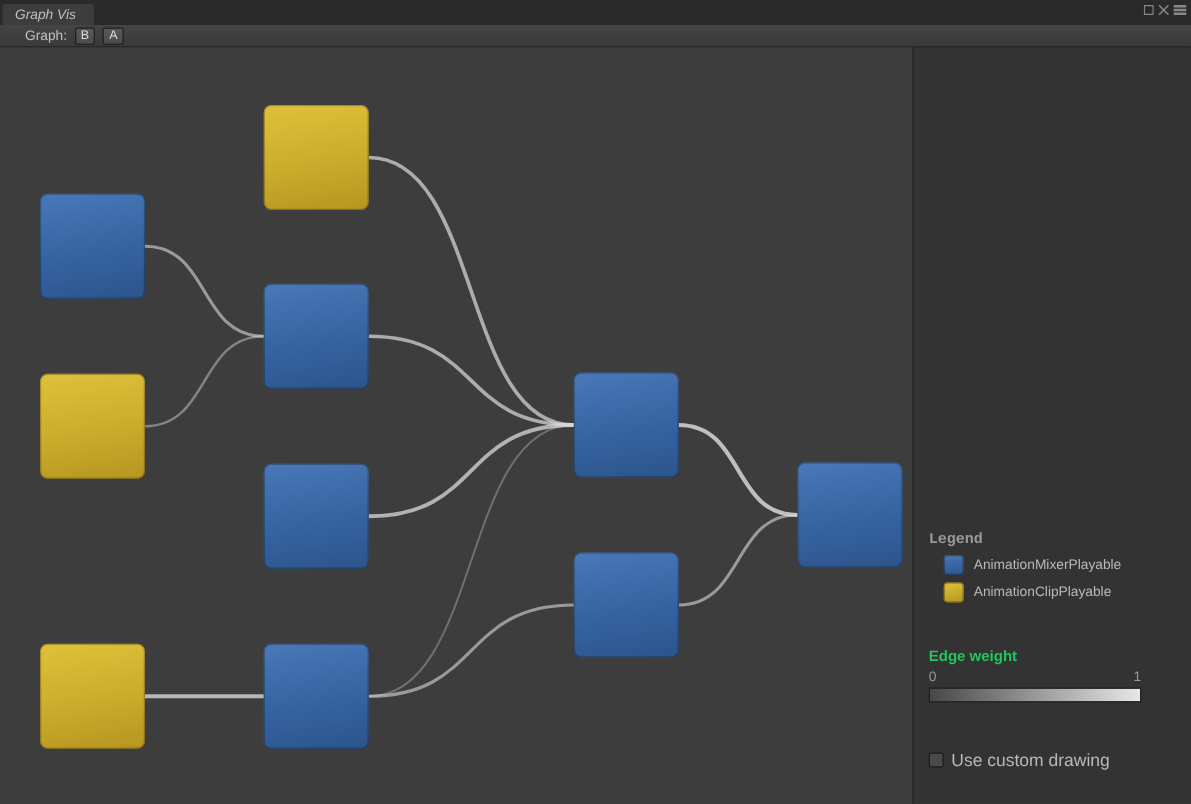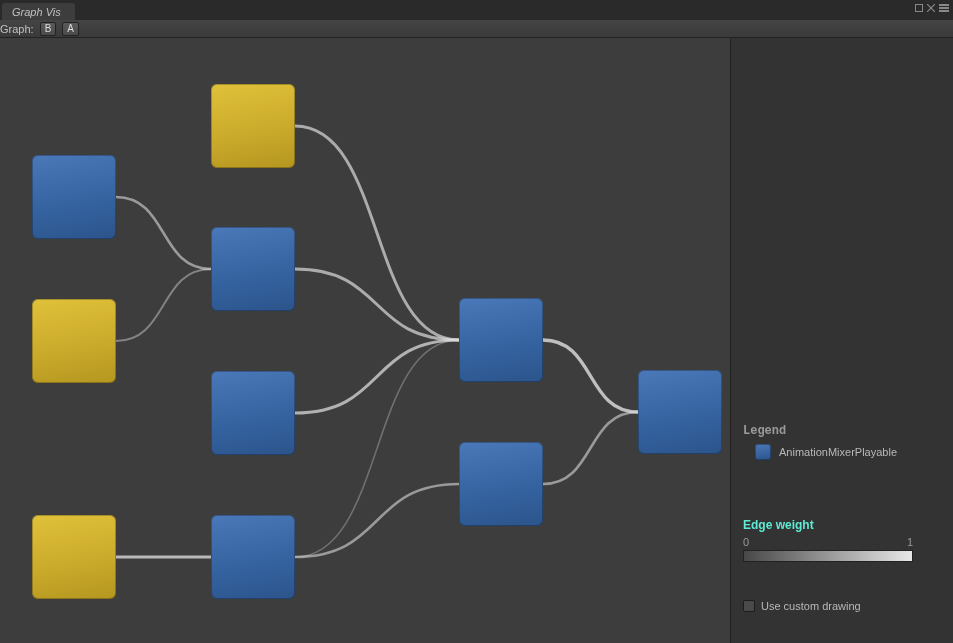--- a/index.html
+++ b/index.html
@@ -59,21 +59,21 @@
     font-style: italic;
   }
   .toolbar {
     position: absolute;
     top: 20px; left: 0; right: 0;
     height: 18px;
     background: linear-gradient(#444,#3a3a3a);
     border-bottom: 1px solid #222;
     display: flex;
     align-items: center;
-    padding-left: 0;
+    padding-left: 20px;
     gap: 6px;
     color: #c0c0c0;
   }
   .toolbar-label { font-size: 11px; }
   .tbutton {
     background: linear-gradient(#5a5a5a,#4a4a4a);
     border: 1px solid #222;
     border-radius: 2px;
     color: #ddd;
     font-size: 10px;
@@ -137,32 +137,32 @@
     width: 16px; height: 16px; border-radius: 3px;
     box-shadow: inset 0 0 0 1px rgba(0,0,0,0.3);
   }
   .swatch.blue { background: linear-gradient(170deg,#4a78b8,#2c548b); }
   .swatch.yellow { background: linear-gradient(170deg,#e0c13a,#b59620); }
   .edge-weight-block {
     position: absolute;
     left: 12px; top: 480px;
     width: 170px;
   }
-  .ew-title { font-weight: bold; color:#5eead4; font-size:12px; margin-bottom:4px;}
+  .ew-title { font-weight: bold; color:#22c55e; font-size:12px; margin-bottom:4px;}
   .ew-range { display:flex; justify-content:space-between; font-size:11px; color:#9a9a9a; margin-bottom:2px;}
   .ew-bar {
     width: 170px; height: 12px;
     background: linear-gradient(90deg, rgba(255,255,255,0.1), #e8e8e8);
     border: 1px solid #222;
   }
   .checkbox-row {
     position: absolute;
     left: 12px; top: 562px;
     display: flex; align-items: center; gap: 6px;
-    font-size: 11px; color: #b8b8b8;
+    font-size: 14px; color: #b8b8b8;
   }
   .chk {
     width: 12px; height: 12px;
     border: 1px solid #1c1c1c;
     background: #4a4a4a;
     border-radius: 2px;
     cursor: pointer;
   }
 </style>
 </head>
@@ -223,20 +223,24 @@
 </div>
 
 <div class="side-panel">
 
   <div class="legend-block">
     <div class="legend-title">Legend</div>
     <div class="legend-row">
       <div class="swatch blue"></div>
       <span>AnimationMixerPlayable</span>
     </div>
+    <div class="legend-row">
+      <div class="swatch yellow"></div>
+      <span>AnimationClipPlayable</span>
+    </div>
   </div>
 
   <div class="edge-weight-block">
     <div class="ew-title">Edge weight</div>
     <div class="ew-range">
       <span>0</span>
       <span>1</span>
     </div>
     <div class="ew-bar"></div>
   </div>

